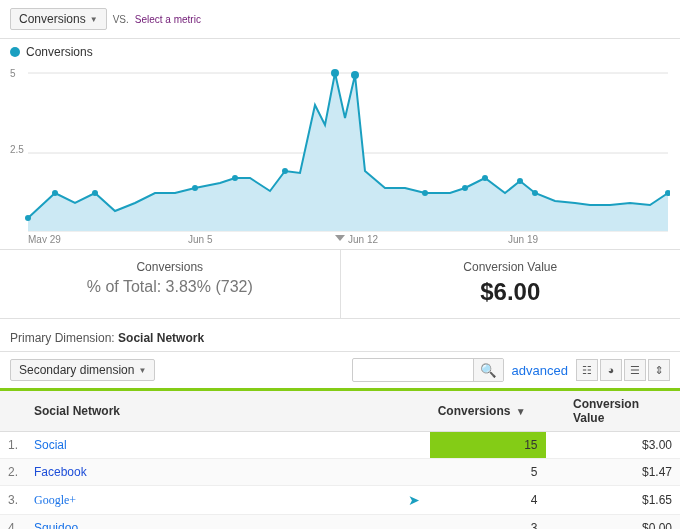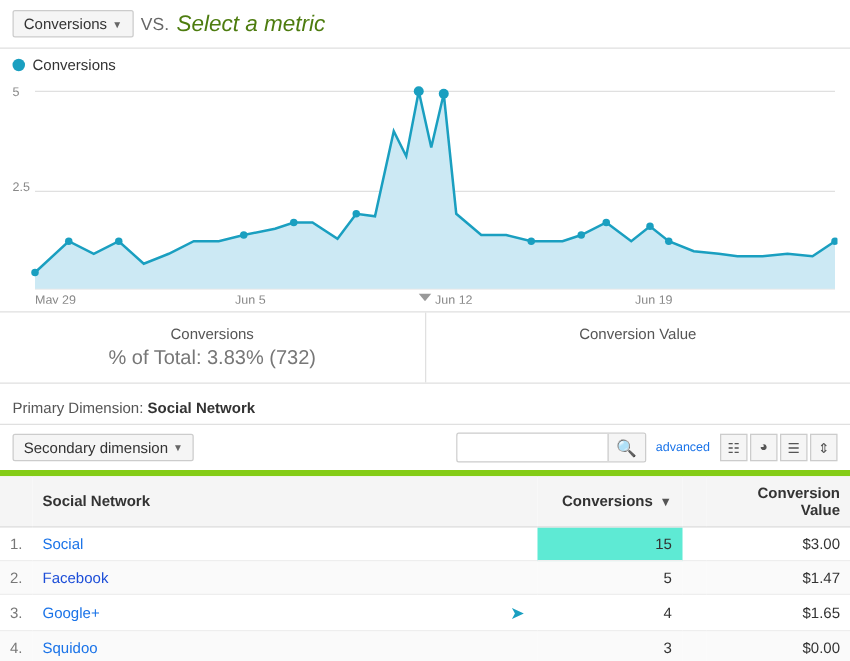--- a/index.html
+++ b/index.html
@@ -31,28 +31,27 @@
       align-items: center;
       gap: 4px;
       cursor: pointer;
     }
     .metric-dropdown .chevron {
       font-size: 8px;
       color: #666;
     }
     .vs-label {
       color: #666;
-      font-size: 14px;
+      font-size: 10px;
     }
     .select-metric-link {
-      color: #4d7c0f;
-      font-size: 18px;
+      color: #701a75;
+      font-size: 10px;
       cursor: pointer;
       text-decoration: none;
-      font-style: italic;
     }
 
     
     .chart-container {
       padding: 6px 10px 0 10px;
       position: relative;
     }
     .chart-legend {
       display: flex;
       align-items: center;
@@ -118,21 +117,21 @@
       font-weight: bold;
       color: #333;
     }
 
     
     .toolbar {
       display: flex;
       align-items: center;
       padding: 6px 10px;
       gap: 8px;
-      border-bottom: 5px solid #84cc16;
+      border-bottom: 3px solid #84cc16;
     }
     .secondary-dim-dropdown {
       background: #f5f5f5;
       border: 1px solid #ccc;
       border-radius: 2px;
       padding: 3px 8px;
       font-size: 12px;
       color: #333;
       display: flex;
       align-items: center;
@@ -159,21 +158,21 @@
       background: #f5f5f5;
       border: none;
       border-left: 1px solid #ccc;
       padding: 0 6px;
       height: 100%;
       cursor: pointer;
       color: #666;
     }
     .advanced-link {
       color: #1a73e8;
-      font-size: 10px;
+      font-size: 13px;
       cursor: pointer;
       text-decoration: none;
     }
     .view-icons {
       display: flex;
       gap: 2px;
     }
     .view-icon-btn {
       width: 22px;
       height: 22px;
@@ -197,21 +196,20 @@
       border-bottom: 1px solid #ddd;
     }
     .data-table th {
       padding: 6px 8px;
       font-weight: bold;
       font-size: 12px;
       color: #333;
       text-align: left;
     }
     .data-table th.right {
-      text-align: right;
     }
     .data-table td {
       padding: 6px 8px;
       font-size: 12px;
       color: #333;
       border-bottom: 1px solid #eee;
     }
     .data-table td.right {
       text-align: right;
     }
@@ -287,20 +285,21 @@
   </div>
 </div>
 
 <div class="stats-bar">
   <div class="stat-block">
     <div class="stat-title">Conversions</div>
     <div class="stat-subtitle">% of Total: 3.83% (732)</div>
   </div>
   <div class="stat-block">
     <div class="stat-title">Conversion Value</div>
+    <div class="stat-value">$6.00</div>
   </div>
 </div>
 
 <div class="primary-dimension-bar">
   <span>Primary Dimension:</span>
   <span class="primary-dimension-label">Social Network</span>
 </div>
 
 <div class="toolbar">
   <div class="secondary-dim-dropdown">
@@ -336,35 +335,35 @@
       <th class="right" style="width:120px;">
         <span>Conversion Value</span>
       </th>
     </tr>
   </thead>
   <tbody id="table-body">
   <tr>
     <td style="color:#777;">1.</td>
     <td style="color:#1a73e8;cursor:pointer;">Social</td>
     <td></td>
-    <td class="right" style="background:#5eead4;padding-right:8px;">15</td>
+    <td class="right" style="background:#84cc16;padding-right:8px;">15</td>
     <td></td>
     <td class="right">$3.00</td>
   </tr>
       <tr>
     <td style="color:#777;">2.</td>
     <td style="color:#1d4ed8;cursor:pointer;">Facebook</td>
     <td></td>
     <td class="right" style="background:;padding-right:8px;">5</td>
     <td></td>
     <td class="right">$1.47</td>
   </tr>
       <tr>
     <td style="color:#777;">3.</td>
-    <td style="color:#1a73e8;cursor:pointer;">Google+</td>
+    <td style="color:#1a73e8;cursor:pointer;font-family:Liberation Serif, serif;">Google+</td>
     <td><span class="link-icon" style="color:#1a9fc0;font-size:14px;">➤</span></td>
     <td class="right" style="background:;padding-right:8px;">4</td>
     <td></td>
     <td class="right">$1.65</td>
   </tr>
       <tr>
     <td style="color:#777;">4.</td>
     <td style="color:#1a73e8;cursor:pointer;">Squidoo</td>
     <td></td>
     <td class="right" style="background:;padding-right:8px;">3</td>

